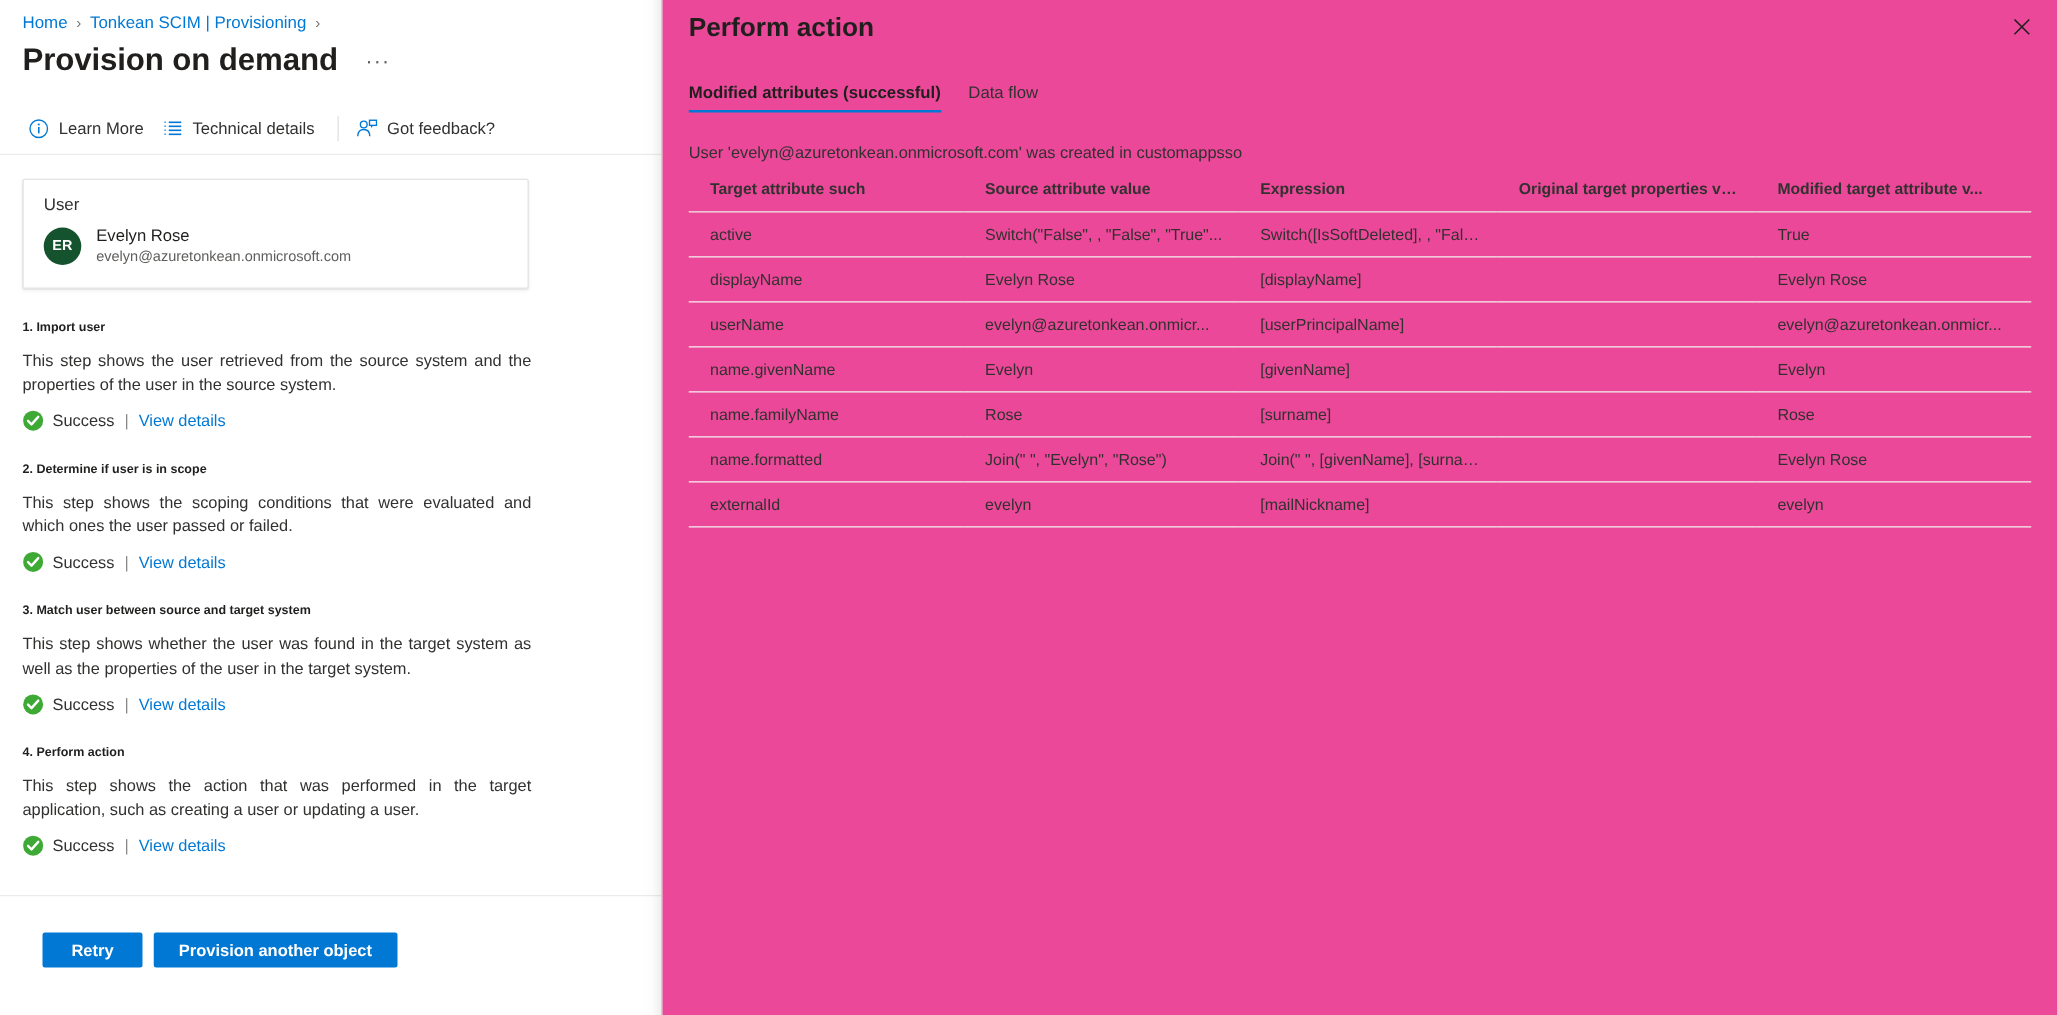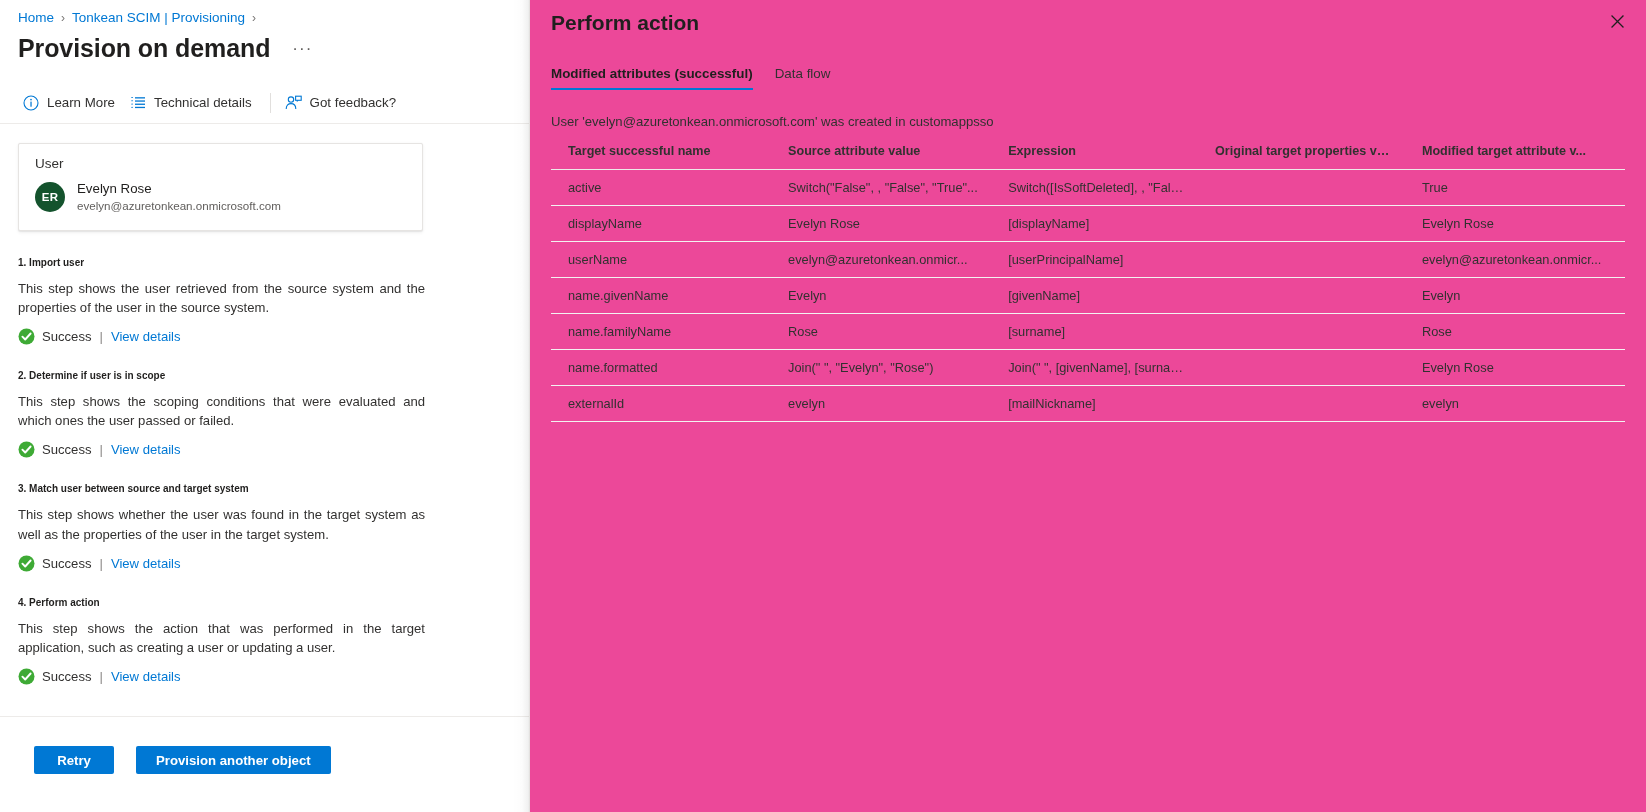--- a/index.html
+++ b/index.html
@@ -98,21 +98,21 @@
   .pipe { color:#8a8886; padding: 0 1px; }
   .link { color:#0078d4; cursor:pointer; }
 
   
   .left-footer {
     position:absolute; left:0; bottom:0; width:529px; height: 96px;
     border-top: 1px solid #edebe9;
     background:#fff;
     padding: 29px 0 0 18px;
   }
-  .btn-row { display:flex; gap: 22px; padding-left: 16px; }
+  .btn-row { display:flex; gap: 9px; padding-left: 16px; }
   .btn-primary {
     background:#0078d4; color:#fff; border:none;
     font-family:"Liberation Sans", sans-serif;
     font-size: 13.2px; font-weight:700;
     height: 28px; padding: 0 20px;
     cursor:pointer; border-radius:2px;
     min-width: 80px;
   }
 
   
@@ -354,21 +354,21 @@
         <span>Data flow</span>
       </div>
     </div>
 
     <div class="blade-sub">User 'evelyn@azuretonkean.onmicrosoft.com' was created in customappsso</div>
 
     <div class="tbl-wrap">
       <table class="attr-tbl">
         <thead>
           <tr>
-            <th class="col-1">Target successful name</th>
+            <th class="col-1">Target attribute such</th>
             <th class="col-2">Source attribute value</th>
             <th class="col-3">Expression</th>
             <th class="col-4">Original target properties val...</th>
             <th class="col-5">Modified target attribute v...</th>
           </tr>
         </thead>
         <tbody>
           <tr>
             <td>active</td>
             <td>Switch("False", , "False", "True"...</td>

